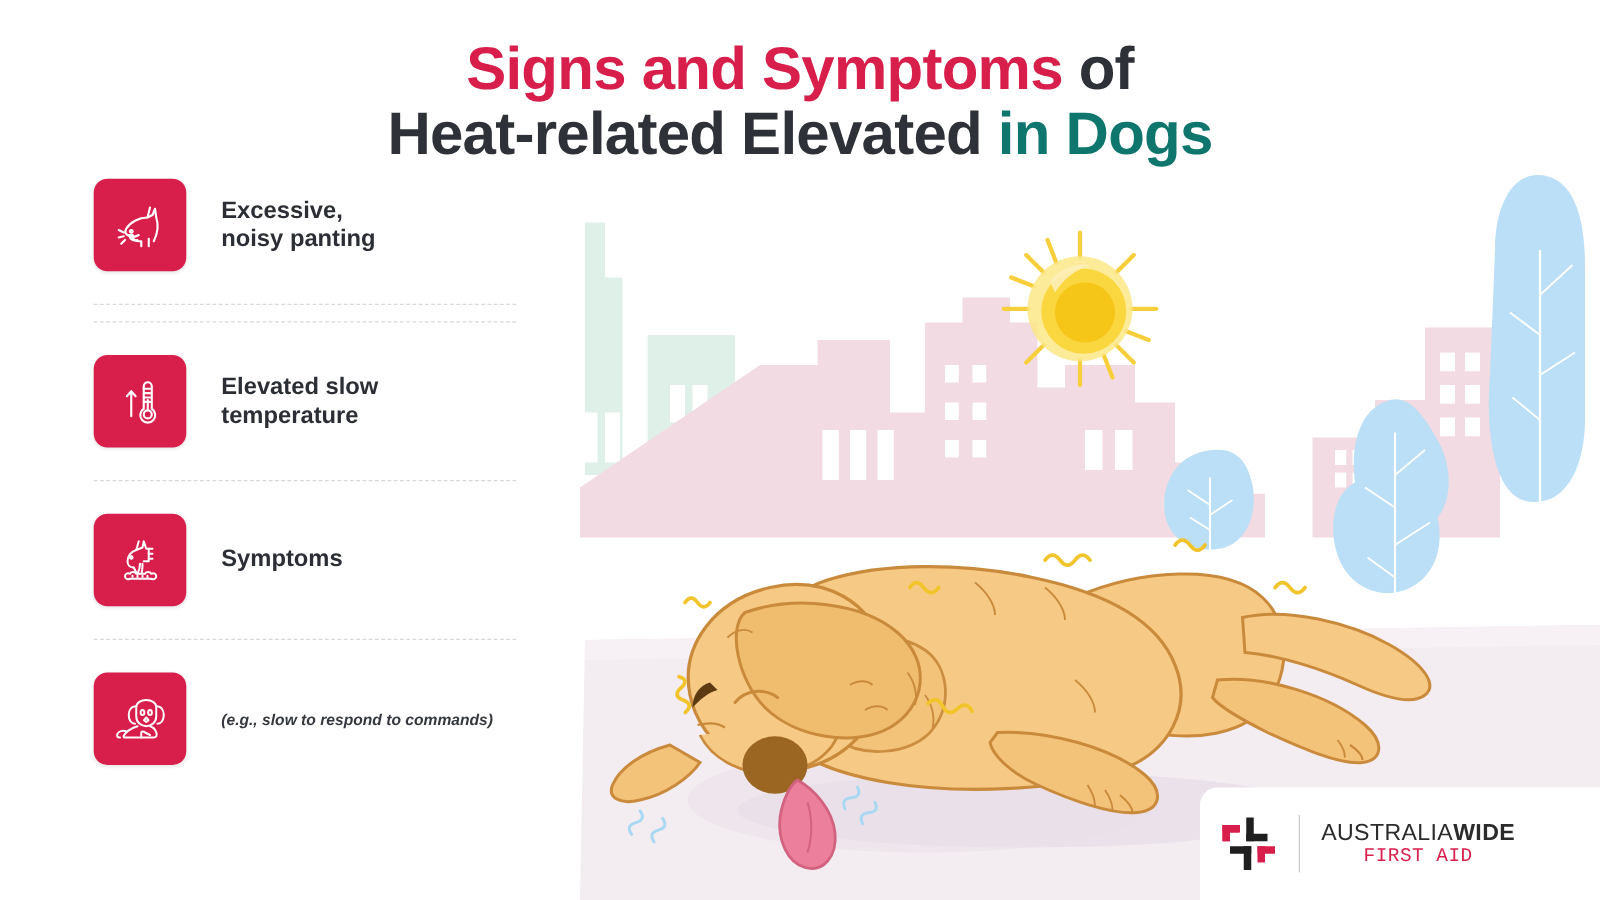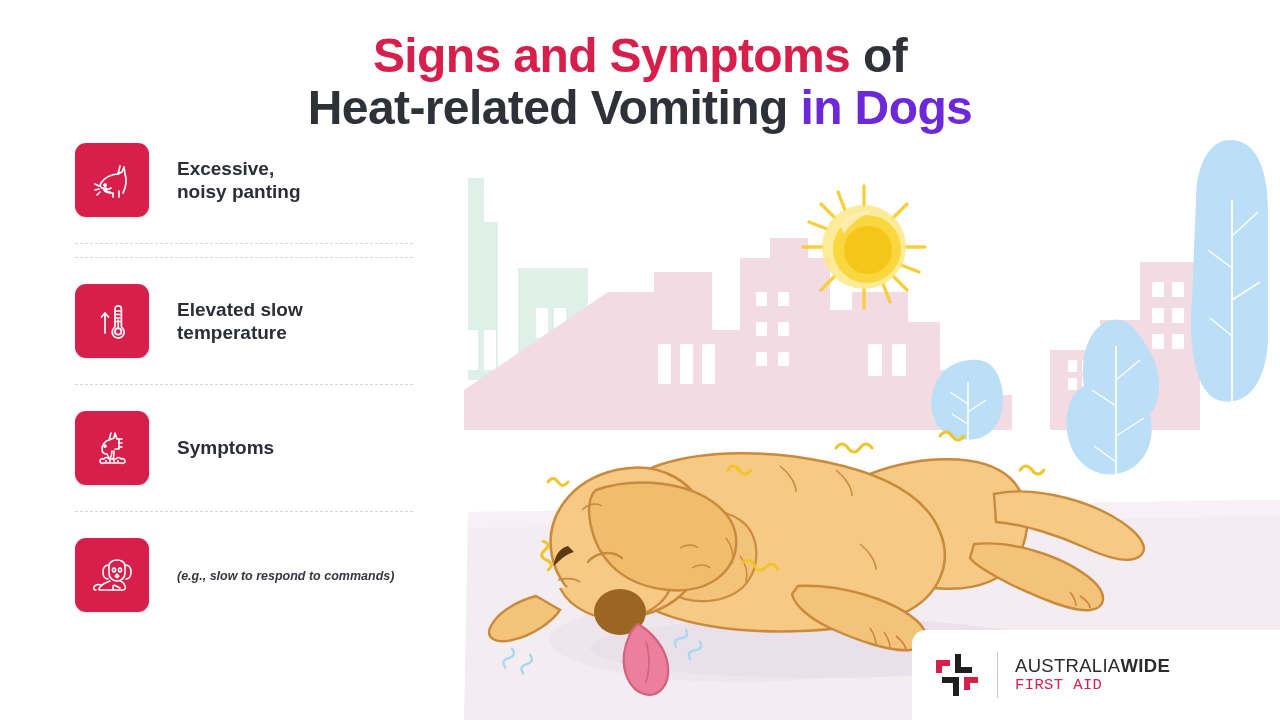--- a/index.html
+++ b/index.html
@@ -14,21 +14,21 @@
   .title-block{
     position:absolute; left:0; top:30px; width:1280px;
     text-align:center; line-height:1.08;
   }
   .title-line{
     font-size:48px; font-weight:bold; letter-spacing:-0.6px;
     white-space:nowrap;
   }
   .t-red{ color:#d81f4b; }
   .t-dark{ color:#2e3238; }
-  .t-blue{ color:#6d28d9; }
+  .t-blue{ color:#0f766e; }
 
   
   .list{
     position:absolute; left:75px; top:130px; width:360px;
   }
   .row{
     position:relative; display:flex; align-items:center;
     height:100px; margin-bottom:13px;
   }
   .row + .divider { }
@@ -56,23 +56,23 @@
   
   .scene{
     position:absolute; left:440px; top:0; width:840px; height:720px;
     overflow:hidden;
   }
   .scene svg{ position:absolute; left:0; top:0; }
 
   
   .logo-panel{
     position:absolute; right:0px; bottom:0px;
-    width:368px; height:90px; background:#ffffff;
+    width:320px; height:90px; background:#ffffff;
     border-top-left-radius:14px;
-    display:flex; align-items:center; padding-left:22px;
+    display:flex; align-items:center; padding-left:16px;text-align:center;
   }
   .logo-mark{ width:46px; height:46px; flex:0 0 46px; }
   .logo-sep{
     width:1px; height:46px; background:#c9c9cc; margin:0 17px 0 17px;
   }
   .logo-text{ display:flex; flex-direction:column; justify-content:center; }
   .logo-l1{
     font-size:18.5px; letter-spacing:0.3px; color:#2b2b2b; line-height:1.15;
     white-space:nowrap;
   }
@@ -83,21 +83,21 @@
     line-height:1.2; white-space:nowrap;font-family:Liberation Mono, monospace;
   }
 </style>
 </head>
 <body>
 
 <div class="page">
 
   <div class="title-block">
     <div class="title-line"><span class="t-red">Signs and Symptoms</span><span class="t-dark"> of</span></div>
-    <div class="title-line"><span class="t-dark">Heat-related Vomiting</span><span class="t-blue"> in Dogs</span></div>
+    <div class="title-line"><span class="t-dark">Heat-related Elevated</span><span class="t-blue"> in Dogs</span></div>
   </div>
 
   <div class="list">
 
     <div class="row">
       <div class="icon-tile">
         <svg width="46" height="46" viewBox="0 0 46 46" fill="none" stroke="#ffffff" stroke-width="1.7" stroke-linecap="round" stroke-linejoin="round">
           <path d="M31 9 L29 17 L33 15 L35 10 L36 17 C38 23 37 30 34 36"></path>
           <path d="M29 17 C22 17 15 21 12 26 C11 28 11 30 13 31 L17 31"></path>
           <path d="M17 31 C17 34 19 36 22 36 L24 36 L24 40"></path>

